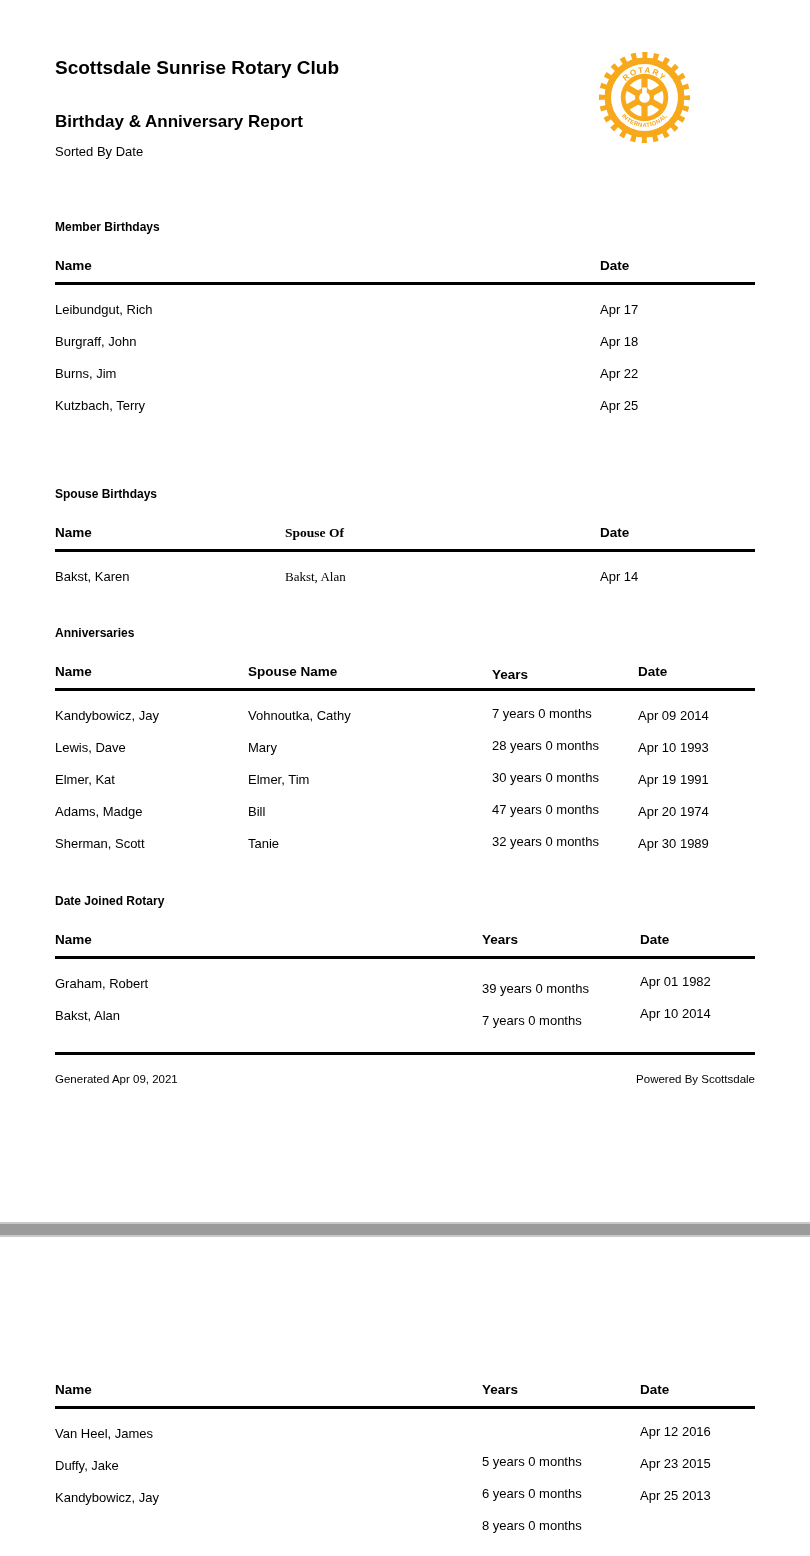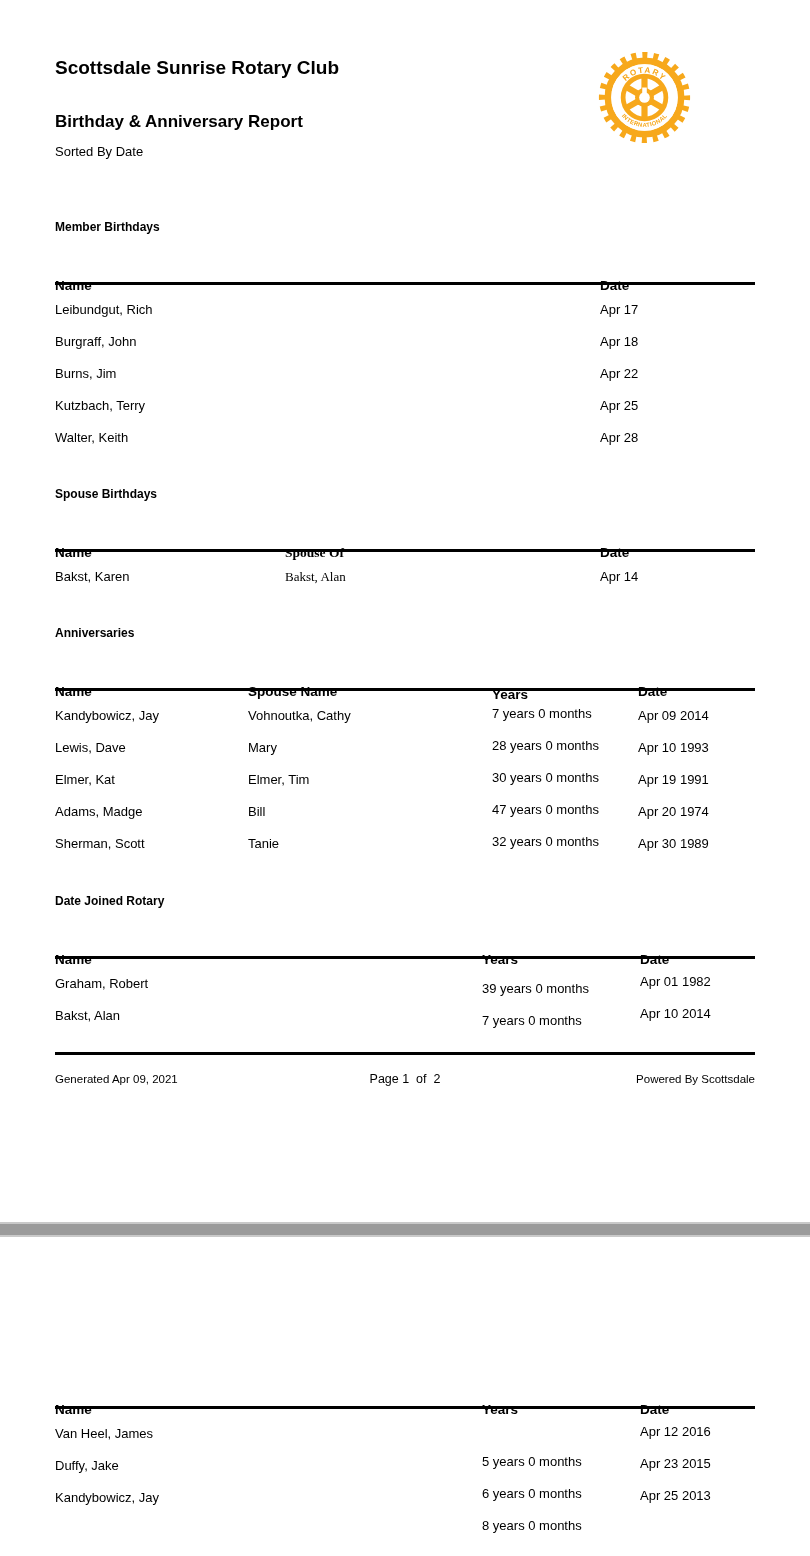--- a/index.html
+++ b/index.html
@@ -28,21 +28,21 @@
   .club-name   { position: absolute; left: 55px; top: 57px;  font-size: 19px; font-weight: bold; white-space: nowrap; }
   .report-title{ position: absolute; left: 55px; top: 112px;  font-size: 17px; font-weight: bold; white-space: nowrap; }
   .sorted-by   { position: absolute; left: 55px; top: 144px; font-size: 13px; white-space: nowrap; }
 
   .logo { position: absolute; left: 597px; top: 50px; width: 95px; height: 95px; }
 
   
   .section { position: absolute; left: 55px; width: 700px; }
   .sec-title { position: absolute; top: 0; left: 0; font-size: 12px; font-weight: bold; white-space: nowrap; }
   .thead { position: absolute; top: 38px; left: 0; width: 700px; height: 24px; }
-  .thead .cell { font-weight: bold; font-size: 13.5px; top: 0; margin-top: 20px; }
+  .thead .cell { font-weight: bold; font-size: 13.5px; top: 0; }
   .tline { position: absolute; top: 62px; left: 0; width: 700px; height: 3px; background: #000; }
   .rows { position: absolute; top: 80px; left: 0; width: 700px; }
 
   .section.no-title .thead { top: 0; }
   .section.no-title .tline { top: 24px; }
   .section.no-title .rows  { top: 42px; }
 
   .trow { position: relative; height: 32px; }
   .cell { position: absolute; top: 2px; left: 0; font-size: 13px; white-space: nowrap; }
 
@@ -133,24 +133,20 @@
           <span class="cell c1">Apr 18</span>
         </div>
         <div class="trow">
           <span class="cell c0">Burns, Jim</span>
           <span class="cell c1">Apr 22</span>
         </div>
         <div class="trow">
           <span class="cell c0">Kutzbach, Terry</span>
           <span class="cell c1">Apr 25</span>
         </div>
-        <div class="trow">
-          <span class="cell c0">Walter, Keith</span>
-          <span class="cell c1">Apr 28</span>
-        </div>
       </div>
   </div>
 
   <div class="section sec-spouse cols-spouse">
     <div class="sec-title">Spouse Birthdays</div>
     <div class="thead">
         <span class="cell c0">Name</span>
         <span class="cell c1">Spouse Of</span>
         <span class="cell c2">Date</span>
       </div>
@@ -225,21 +221,20 @@
           <span class="cell c0">Bakst, Alan</span>
           <span class="cell c1">7 years 0 months</span>
           <span class="cell c2">Apr 10 2014</span>
         </div>
       </div>
   </div>
 
   <div class="footer-line"></div>
   <div class="footer">
     <span class="gen">Generated Apr 09, 2021</span>
-    <span class="pg">Page 1&nbsp; of&nbsp; 2</span>
     <span class="pw">Powered By Scottsdale</span>
   </div>
 </div>
 
 <div class="page-sep"></div>
 
 <div class="page page-2">
   <div class="section sec-joined2 cols-joined no-title">
     <div class="thead">
         <span class="cell c0">Name</span>

